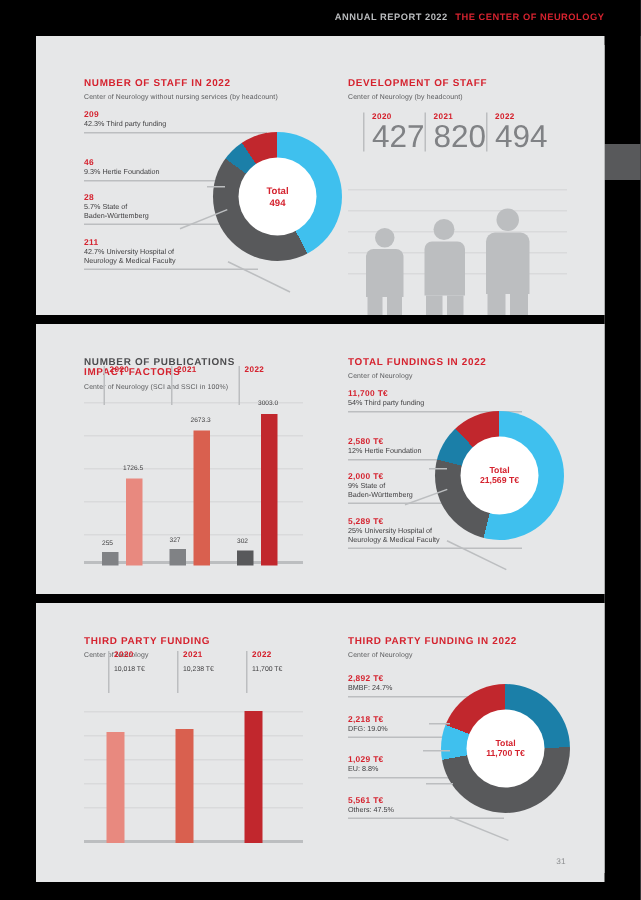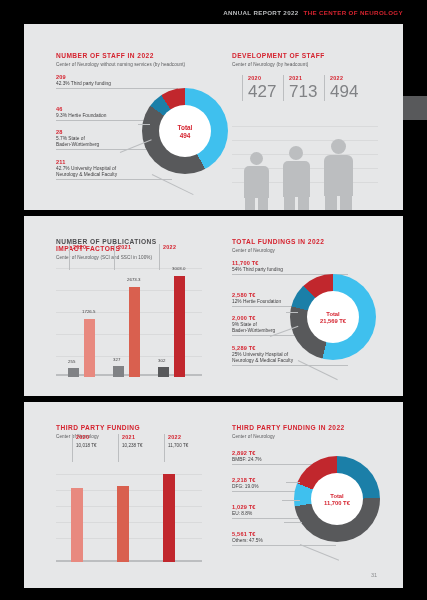--- a/index.html
+++ b/index.html
@@ -95,21 +95,21 @@
   .donut-hole.small .t1, .donut-hole.small .t2 { font-size: 5.8px; }
 
   .leader {
     position: absolute; height: 1px; background: #bcbec0;
     transform-origin: left center;
   }
 
   
   .yearbox { position: absolute; border-left: 1px solid #bcbec0; padding-left: 5px; }
   .yearbox .yr { color: #d5232f; font-size: 5.4px; font-weight: bold; letter-spacing: .3px; }
-  .yearbox .num { color: #808285; font-size: 17px; font-weight: normal; line-height: 19px; margin-top: 1px; }
+  .yearbox .num { color: #808285; font-size: 21px; font-weight: normal; line-height: 19px; margin-top: 1px; }
   .person { position: absolute; }
   .p-head { position: absolute; border-radius: 50%; background: #bcbec0; }
   .p-body { position: absolute; background: #bcbec0; }
   .p-leg  { position: absolute; background: #bcbec0; }
   .hline { position: absolute; height: 1px; background: #d9dadb; }
 
   
   .chart { position: absolute; }
   .grid-line { position: absolute; height: 1px; background: #d9dadb; left: 0; }
   .axis { position: absolute; height: 1px; background: #bcbec0; left: 0; }
@@ -193,21 +193,21 @@
       <div class="hline" style="left:0;top:124px;width:146px;"></div>
       <div class="hline" style="left:0;top:138px;width:146px;"></div>
       <div class="hline" style="left:0;top:152px;width:146px;"></div>
 
       <div class="yearbox" style="left:10px;top:45px;">
         <div class="yr">2020</div>
         <div class="num">427</div>
       </div>
       <div class="yearbox" style="left:51px;top:45px;">
         <div class="yr">2021</div>
-        <div class="num">713</div>
+        <div class="num">820</div>
       </div>
       <div class="yearbox" style="left:92px;top:45px;">
         <div class="yr">2022</div>
         <div class="num">494</div>
       </div>
 
       <div class="person">
         <div class="p-head" style="left:18px;top:85px;width:13px;height:13px;"></div>
         <div class="p-body" style="left:12px;top:99px;width:25px;height:32px;border-radius:5px 5px 0 0;"></div>
         <div class="p-leg" style="left:13px;top:131px;width:10px;height:30px;"></div>

